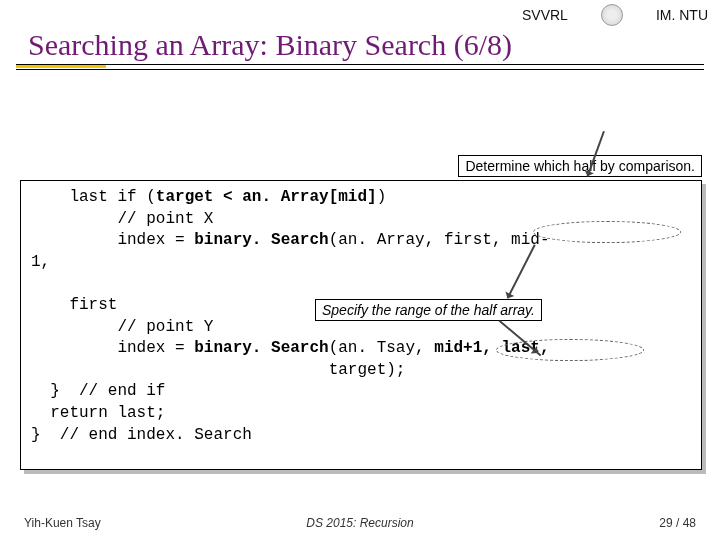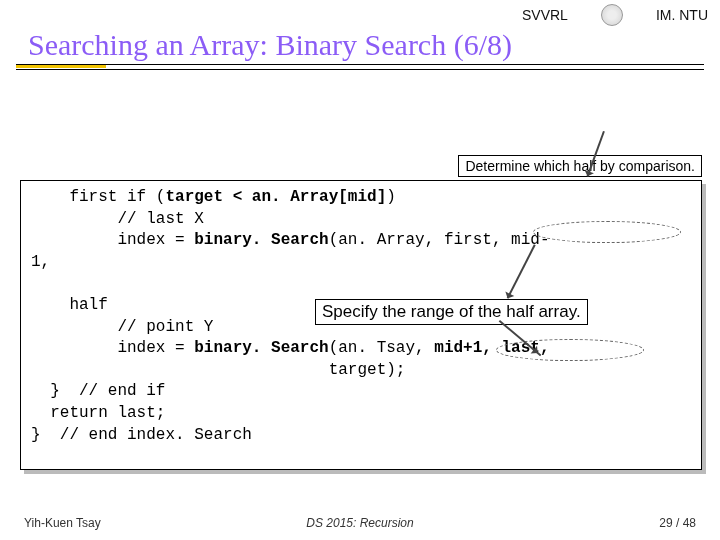--- a/index.html
+++ b/index.html
@@ -30,21 +30,21 @@
     background: radial-gradient(circle at 50% 50%, #eee 30%, #ddd 70%);
     margin: 0 6px;
     display: inline-block;
   }
   .title-wrap {
     padding: 0 28px 0 28px;
   }
   .title {
     font-size: 30px;
     font-weight: normal;
-    color: #8b5cf6;
+    color: #701a75;
     margin: 0 0 2px 0;
   }
   .rule {
     position: relative;
     height: 6px;
     margin: 2px 16px 0 16px;
   }
   .rule .top { position:absolute; left:0; right:0; top:0; border-top:1px solid #000; }
   .rule .bot { position:absolute; left:0; right:0; top:5px; border-top:1px solid #000; }
   .rule .yellow { position:absolute; left:0; width:90px; top:1px; height:3px; background:#f2c400; }
@@ -52,21 +52,21 @@
   .callout {
     position: absolute;
     font-family: Arial, sans-serif;
     font-size: 14px;
     background: #fff;
     border: 1px solid #000;
     padding: 2px 6px;
     white-space: nowrap;
   }
   .callout.top { right: 18px; top: 155px; }
-  .callout.mid { left: 315px; top: 299px; font-size: 17px; border:1px solid #000; }
+  .callout.mid { left: 315px; top: 299px; font-size: 14px; border:1px solid #000;font-style:italic; }
 
   .codebox {
     position: absolute;
     left: 20px; right: 18px;
     top: 180px;
     height: 290px;
     border: 1.5px solid #000;
     background: #fff;
     box-shadow: 4px 4px 0 #bbb;
     font-family: "Courier New", monospace;
@@ -122,26 +122,26 @@
 <div class="rule">
   <div class="top"></div>
     <div class="yellow"></div>
     <div class="bot"></div>
 </div>
 
 <div class="callout top">Determine which half by comparison.</div>
 <div class="line-top"></div>
 
 <div class="codebox">
-<pre><span>    first if (</span><span class="kw">target &lt; an. Array[mid]</span><span>)</span>
-<span>         // last X</span>
+<pre><span>    last if (</span><span class="kw">target &lt; an. Array[mid]</span><span>)</span>
+<span>         // point X</span>
 <span>         index = </span><span class="kw">binary. Search</span><span>(an. Array, first, mid-</span>
 <span>1,</span>
 
-<span>    half</span>
+<span>    first</span>
 <span>         // point Y</span>
 <span>         index = </span><span class="kw">binary. Search</span><span>(an. Tsay, </span><span class="kw">mid+1, last,</span>
 <span>                               target);</span>
 <span>  }  // end if</span>
 <span>  return last;</span>
 <span>}  // end index. Search</span></pre>
 </div>
 
 <div class="oval ov1"></div>
 <div class="oval ov2"></div>

